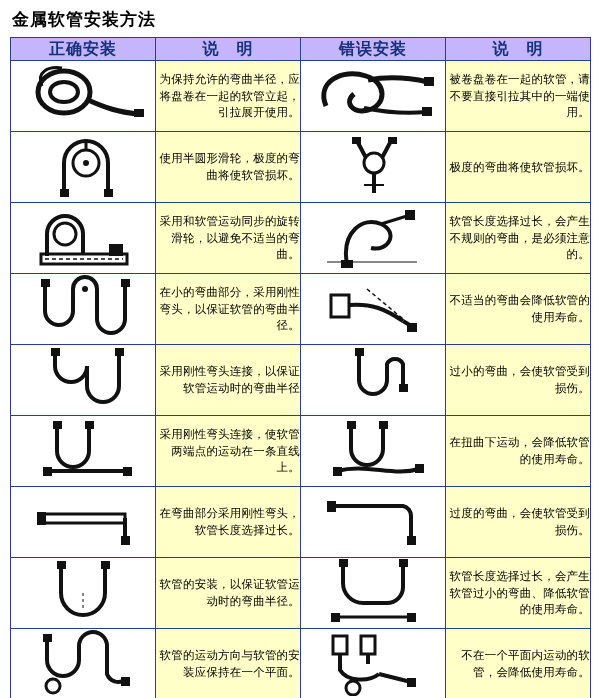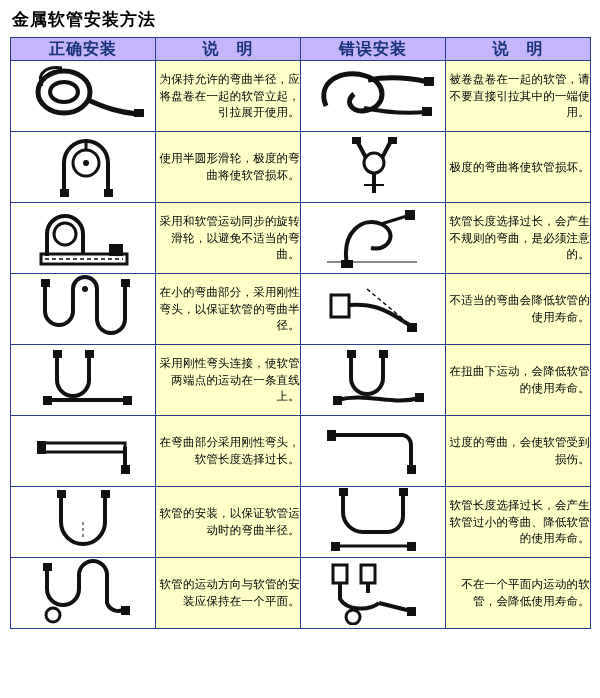--- a/index.html
+++ b/index.html
@@ -196,20 +196,42 @@
               <path d="M42 30 C64 28,78 34,96 46" fill="none" stroke="#111" stroke-width="4"></path>
               <path d="M96 46 L106 52" stroke="#111" stroke-width="4"></path>
               <path d="M60 14 L96 44" stroke="#111" stroke-width="1.5" stroke-dasharray="4 3"></path>
               <rect x="100" y="48" width="10" height="9" fill="#111"></rect>
             </svg>
           </div>
         </td>
         <td class="txt-cell">不适当的弯曲会降低软管的使用寿命。</td>
       </tr>
 
+      <tr>
+        <td class="img-cell">
+          <div class="fig">
+            <svg width="132" height="66" viewBox="0 0 132 66">
+              <path d="M38 6 L38 20 A16 16 0 0 0 70 20 L70 40 A16 16 0 0 0 102 40 L102 8" fill="none" stroke="#111" stroke-width="4"></path>
+              <rect x="34" y="2" width="9" height="8" fill="#111"></rect>
+              <rect x="98" y="2" width="9" height="8" fill="#111"></rect>
+            </svg>
+          </div>
+        </td>
+        <td class="txt-cell">采用刚性弯头连接，以保证软管运动时的弯曲半径</td>
+        <td class="img-cell">
+          <div class="fig">
+            <svg width="132" height="66" viewBox="0 0 132 66">
+              <path d="M52 6 L52 34 A14 14 0 0 0 80 34 L80 18 A9 9 0 0 1 96 18 L96 40" fill="none" stroke="#111" stroke-width="4"></path>
+              <rect x="48" y="2" width="9" height="8" fill="#111"></rect>
+              <rect x="92" y="38" width="9" height="8" fill="#111"></rect>
+            </svg>
+          </div>
+        </td>
+        <td class="txt-cell">过小的弯曲，会使软管受到损伤。</td>
+      </tr>
 
       <tr>
         <td class="img-cell">
           <div class="fig">
             <svg width="132" height="66" viewBox="0 0 132 66">
               <path d="M40 10 L40 34 A16 16 0 0 0 72 34 L72 10" fill="none" stroke="#111" stroke-width="4"></path>
               <rect x="36" y="4" width="9" height="8" fill="#111"></rect>
               <rect x="68" y="4" width="9" height="8" fill="#111"></rect>
               <path d="M30 54 L110 54" stroke="#111" stroke-width="4"></path>
               <rect x="26" y="50" width="9" height="9" fill="#111"></rect>

